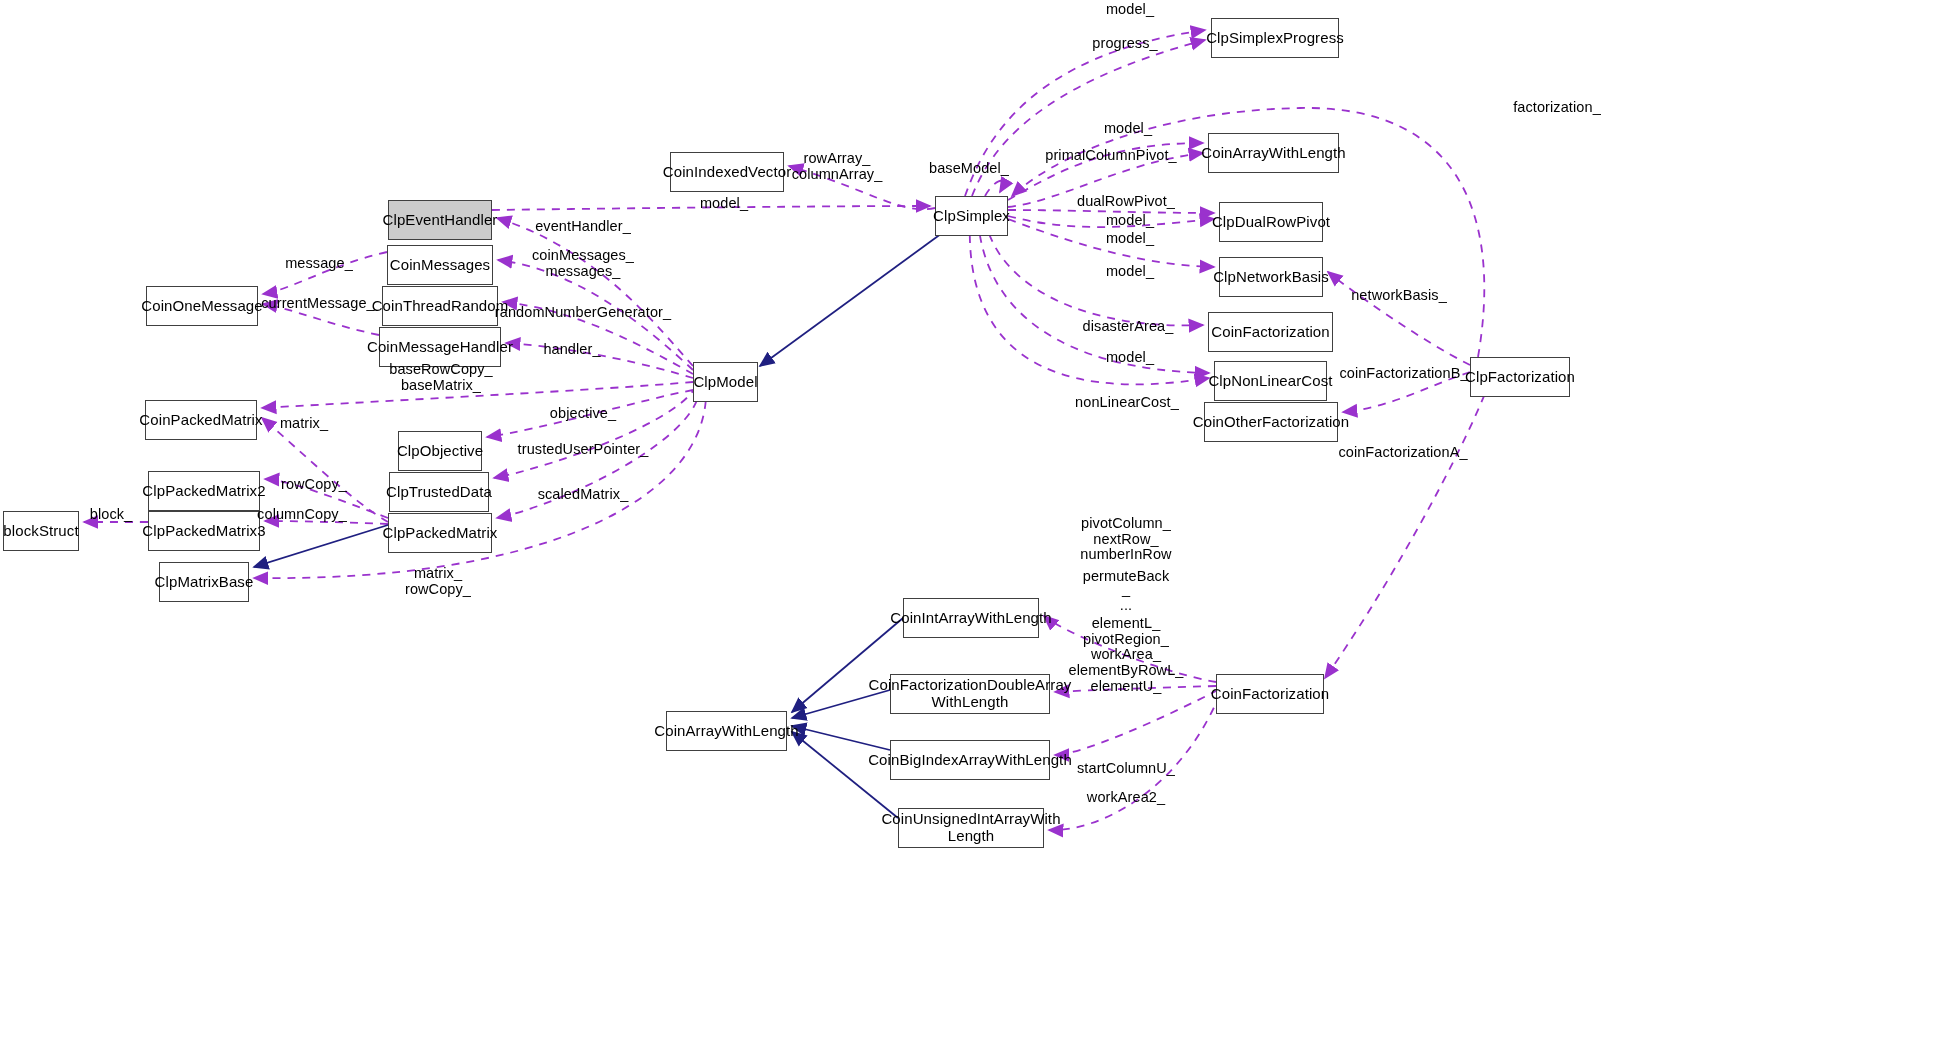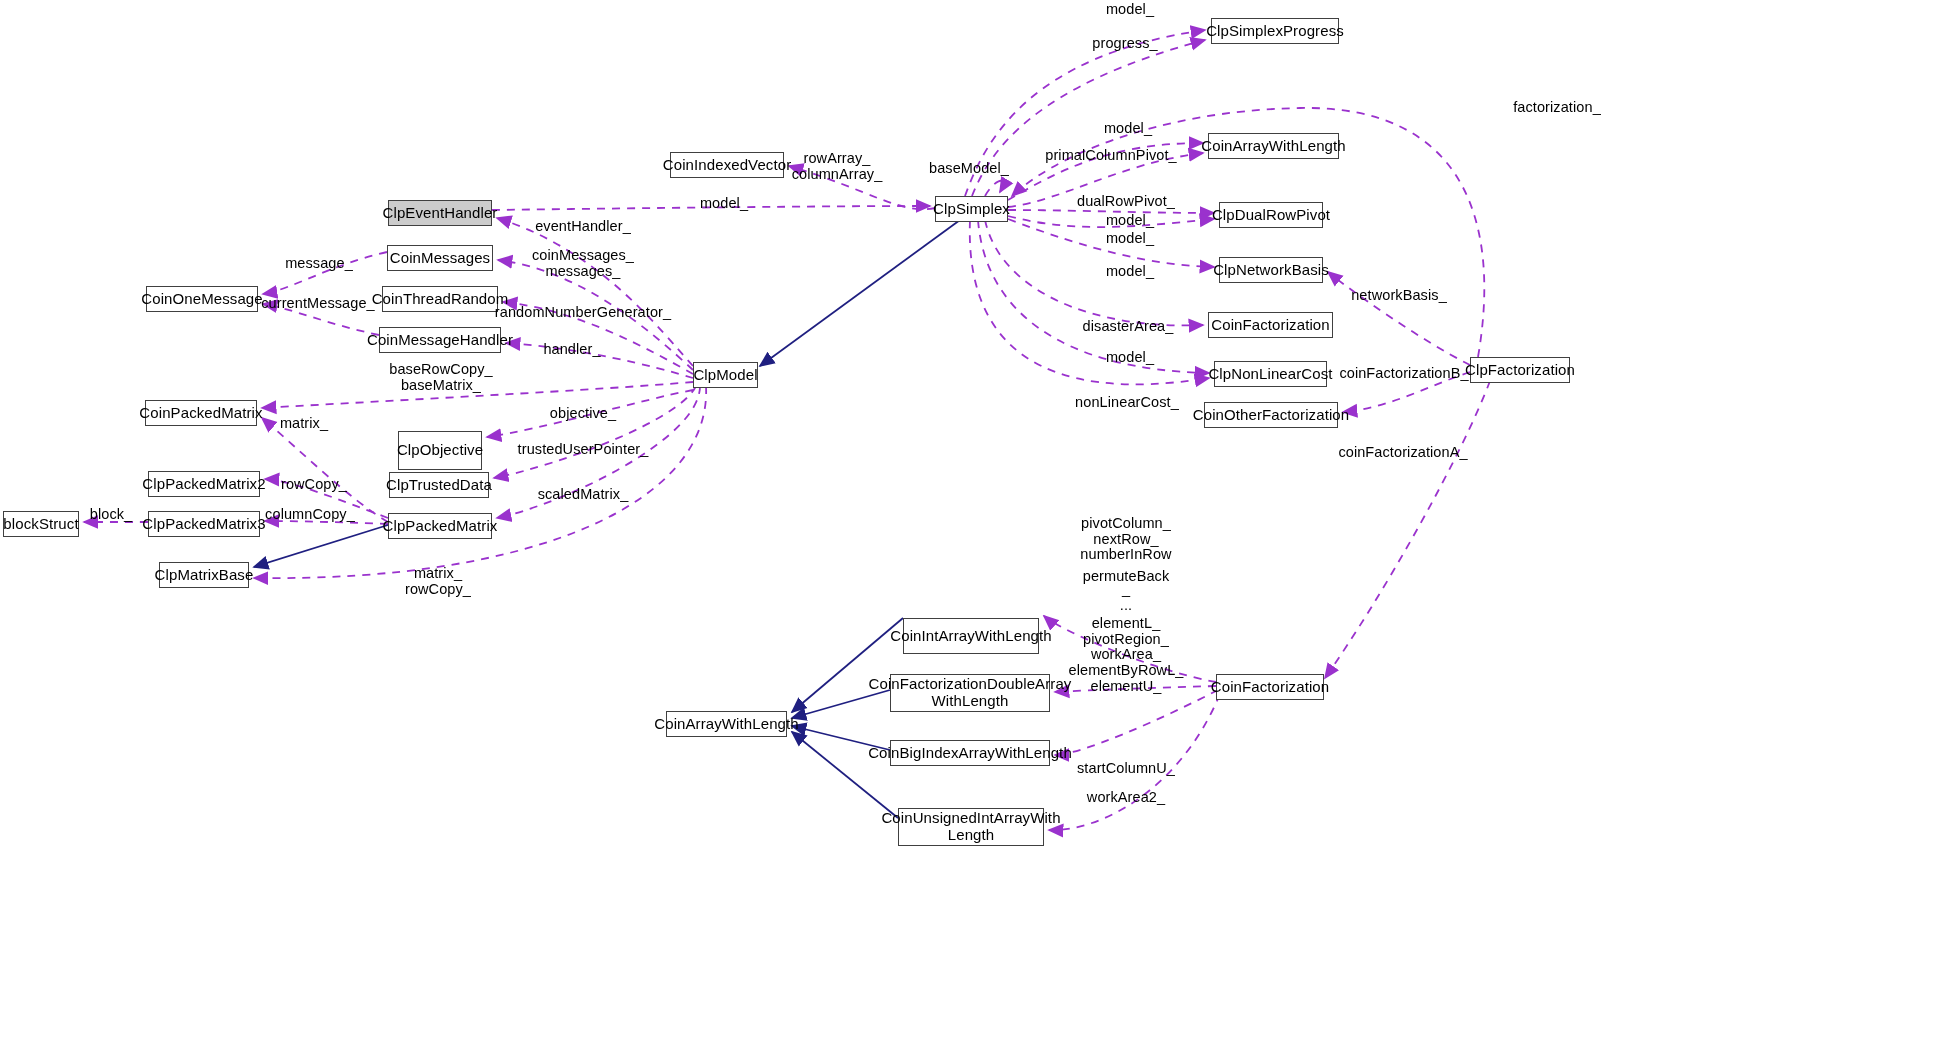--- a/index.html
+++ b/index.html
@@ -29,21 +29,21 @@
     border: 1.6px solid #404040;
     background: #ffffff;
     color: #000000;
     font-size: 15px;
     line-height: 1.12;
     display: flex;
     align-items: center;
     justify-content: center;
     text-align: center;
     white-space: pre-line;
-    padding: 12px 4px;
+    padding: 19px 4px;
     letter-spacing: 0.1px;
   }
   .node.highlight {
     background: #cccccc;
   }
   .edge-label {
     position: absolute;
     font-size: 14.5px;
     color: #000000;
     text-align: center;
@@ -171,21 +171,21 @@
   <div class="node" style="left:146px;top:286px;width:112px;height:24px"><span>CoinOneMessage</span></div>
   <div class="node" style="left:693px;top:362px;width:65px;height:24px"><span>ClpModel</span></div>
   <div class="node" style="left:145px;top:400px;width:112px;height:24px"><span>CoinPackedMatrix</span></div>
   <div class="node" style="left:398px;top:431px;width:84px;height:39px"><span>ClpObjective</span></div>
   <div class="node" style="left:148px;top:471px;width:112px;height:24px"><span>ClpPackedMatrix2</span></div>
   <div class="node" style="left:389px;top:472px;width:100px;height:24px"><span>ClpTrustedData</span></div>
   <div class="node" style="left:3px;top:511px;width:76px;height:24px"><span>blockStruct</span></div>
   <div class="node" style="left:148px;top:511px;width:112px;height:24px"><span>ClpPackedMatrix3</span></div>
   <div class="node" style="left:388px;top:513px;width:104px;height:24px"><span>ClpPackedMatrix</span></div>
   <div class="node" style="left:159px;top:562px;width:90px;height:24px"><span>ClpMatrixBase</span></div>
-  <div class="node" style="left:903px;top:618px;width:136px;height:36px"><span>CoinIntArrayWithLength</span></div>
+  <div class="node" style="left:903px;top:598px;width:136px;height:36px"><span>CoinIntArrayWithLength</span></div>
   <div class="node" style="left:890px;top:674px;width:160px;height:38px"><span>CoinFactorizationDoubleArray
 WithLength</span></div>
   <div class="node" style="left:666px;top:711px;width:121px;height:24px"><span>CoinArrayWithLength</span></div>
   <div class="node" style="left:890px;top:740px;width:160px;height:24px"><span>CoinBigIndexArrayWithLength</span></div>
   <div class="node" style="left:898px;top:808px;width:146px;height:38px"><span>CoinUnsignedIntArrayWith
 Length</span></div>
 
   <div class="edge-label" style="left:1130px;top:10px">model_</div>
   <div class="edge-label" style="left:1125px;top:44px">progress_</div>
   <div class="edge-label" style="left:1557px;top:108px">factorization_</div>
@@ -212,21 +212,21 @@
   <div class="edge-label" style="left:1404px;top:374px">coinFactorizationB_</div>
   <div class="edge-label" style="left:441px;top:378px">baseRowCopy_
 baseMatrix_</div>
   <div class="edge-label" style="left:1127px;top:403px">nonLinearCost_</div>
   <div class="edge-label" style="left:583px;top:414px">objective_</div>
   <div class="edge-label" style="left:304px;top:424px">matrix_</div>
   <div class="edge-label" style="left:1403px;top:453px">coinFactorizationA_</div>
   <div class="edge-label" style="left:583px;top:450px">trustedUserPointer_</div>
   <div class="edge-label" style="left:314px;top:485px">rowCopy_</div>
   <div class="edge-label" style="left:583px;top:495px">scaledMatrix_</div>
-  <div class="edge-label" style="left:310px;top:515px">columnCopy_</div>
+  <div class="edge-label" style="left:302px;top:515px">columnCopy_</div>
   <div class="edge-label" style="left:111px;top:515px">block_</div>
   <div class="edge-label" style="left:438px;top:582px">matrix_
 rowCopy_</div>
   <div class="edge-label" style="left:1126px;top:539px">pivotColumn_
 nextRow_
 numberInRow</div>
   <div class="edge-label" style="left:1126px;top:577px">permuteBack</div>
   <div class="edge-label" style="left:1126px;top:598px">_
 ...</div>
   <div class="edge-label" style="left:1126px;top:655px">elementL_

